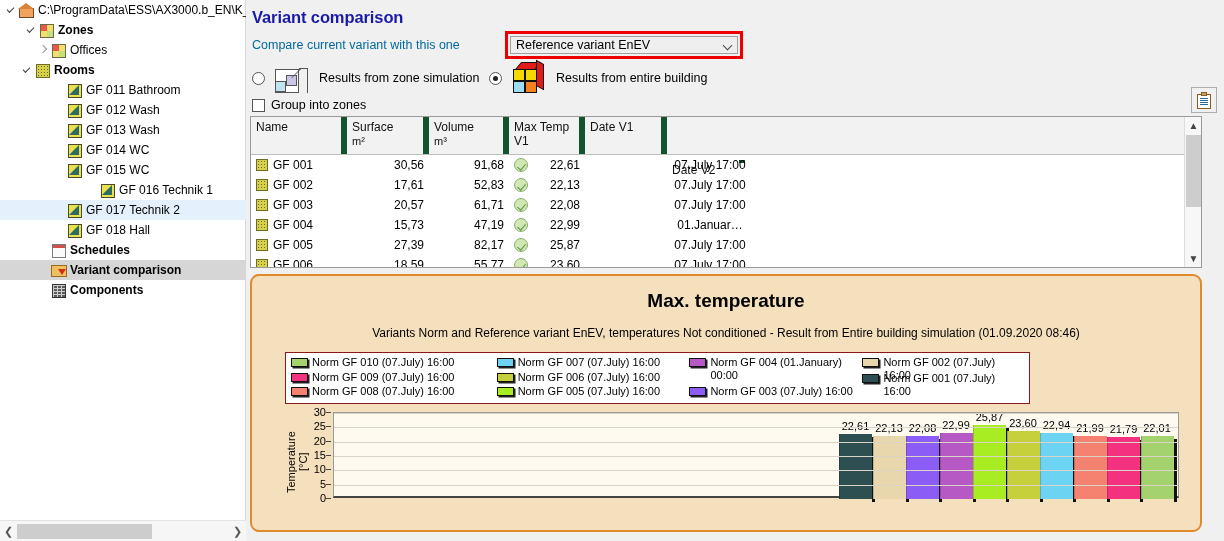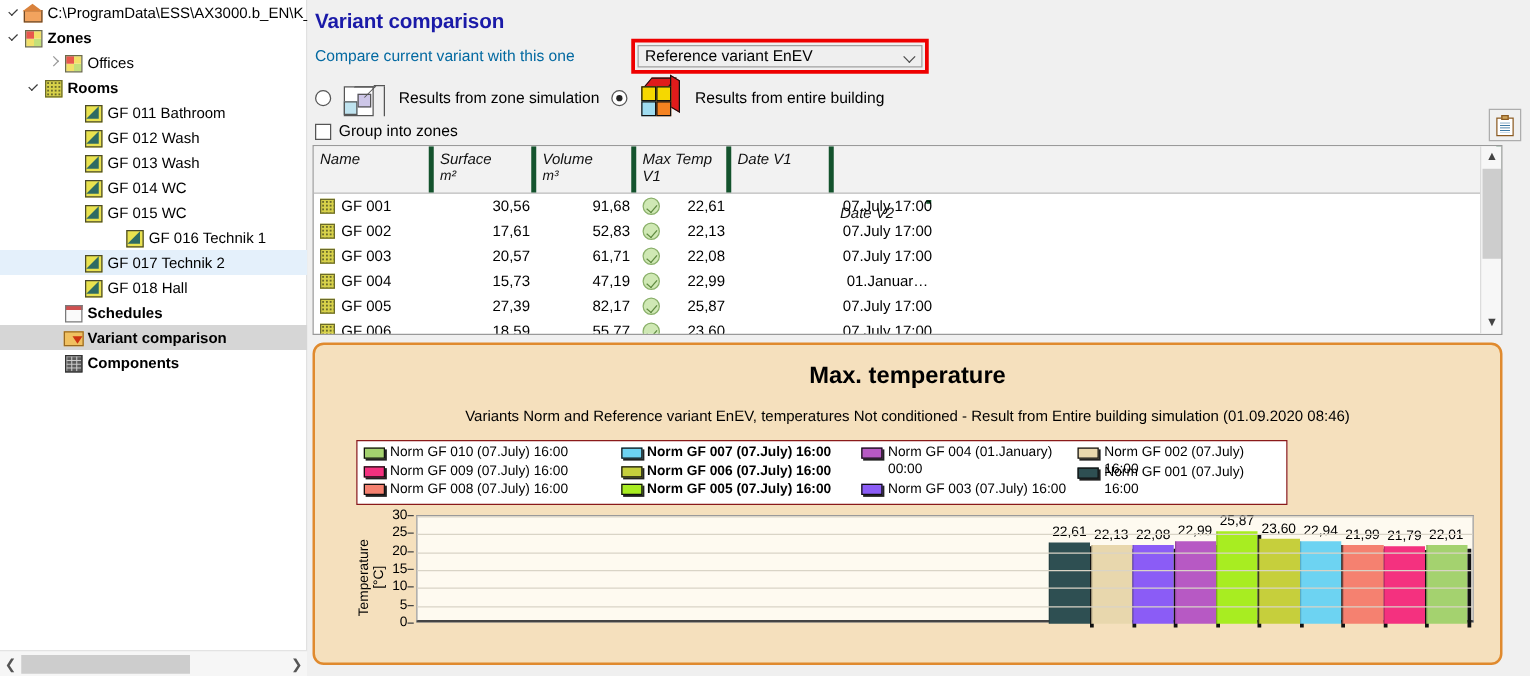--- a/index.html
+++ b/index.html
@@ -200,23 +200,22 @@
 
   
   #table-wrap {
     position:absolute; left:4px; top:116px; width:952px; height:152px;
     background:#fff; border:1px solid #9a9a9a; overflow:hidden;
   }
   #thead { display:flex; height:38px; background:#f2f2f2; border-bottom:1px solid #bdbdbd; }
   .th {
     position:relative; padding:3px 5px 0 5px;
     font-size:12px; color:#111;
-    border-right:4px solid #14532d;
+    border-right:6px solid #14532d;
     line-height:14px;
-    font-style:italic;
   }
   .th .u { font-size:11px; display:block; }
   #tbody { position:relative; }
   .tr { display:flex; height:20px; align-items:center; font-size:12px; }
   .td { padding:0 5px; display:flex; align-items:center; height:20px; overflow:hidden; }
   .td.r { justify-content:flex-end; }
   .td.c { justify-content:center; }
   .rico { width:12px; height:12px; margin-right:5px; flex:0 0 12px;
     background:#d8d24a;
     background-image: radial-gradient(#6b6b2a 0.6px, transparent 0.7px);
@@ -246,21 +245,21 @@
     font-size:12px; color:#000;
   }
   #legend-box {
     position:absolute; left:33px; top:76px; width:745px; height:52px;
     background:#fff; border:1.5px solid #8a1a1a;
     padding:3px 5px;
   }
   #legend-cols { display:flex; height:100%; }
   .lcol { display:flex; flex-direction:column; }
   .lcol.c0 { width:208px; }
-  .lcol.c1 { width:195px;font-weight:bold; }
+  .lcol.c1 { width:195px; }
   .lcol.c2 { width:175px; }
   .lcol.c3 { width:auto; }
   .litem { display:flex; align-items:flex-start; height:15px; margin-bottom:1px; }
   .litem.tall { height:29px; }
   .lsw { width:17px; height:9px; margin-top:2px; margin-right:4px; flex:0 0 17px;
     border:1px solid #111; box-shadow: 1.5px 1.5px 0 0 #222; }
   .ltxt { font-size:11px; line-height:13px; color:#000; white-space:normal; }
 
   
   #plot-outer { position:absolute; left:33px; top:136px; width:910px; height:106px; }
@@ -287,21 +286,21 @@
 
 <div id="app">
 
   <div id="tree-panel">
     <div id="tree-scroll">
         <div class="tnode" style="padding-left: 4px;">
           <span class="chev open"></span>
           <span class="tico ico-home"></span>
           <span class="tlabel">C:\ProgramData\ESS\AX3000.b_EN\K_DAT</span>
         </div>
-        <div class="tnode" style="padding-left: 4px;">
+        <div class="tnode" style="padding-left: 24px;">
           <span class="chev open"></span>
           <span class="tico ico-zone"></span>
           <span class="tlabel b">Zones</span>
         </div>
         <div class="tnode" style="padding-left: 36px;">
           <span class="chev closed"></span>
           <span class="tico ico-zone"></span>
           <span class="tlabel">Offices</span>
         </div>
         <div class="tnode" style="padding-left: 20px;">

